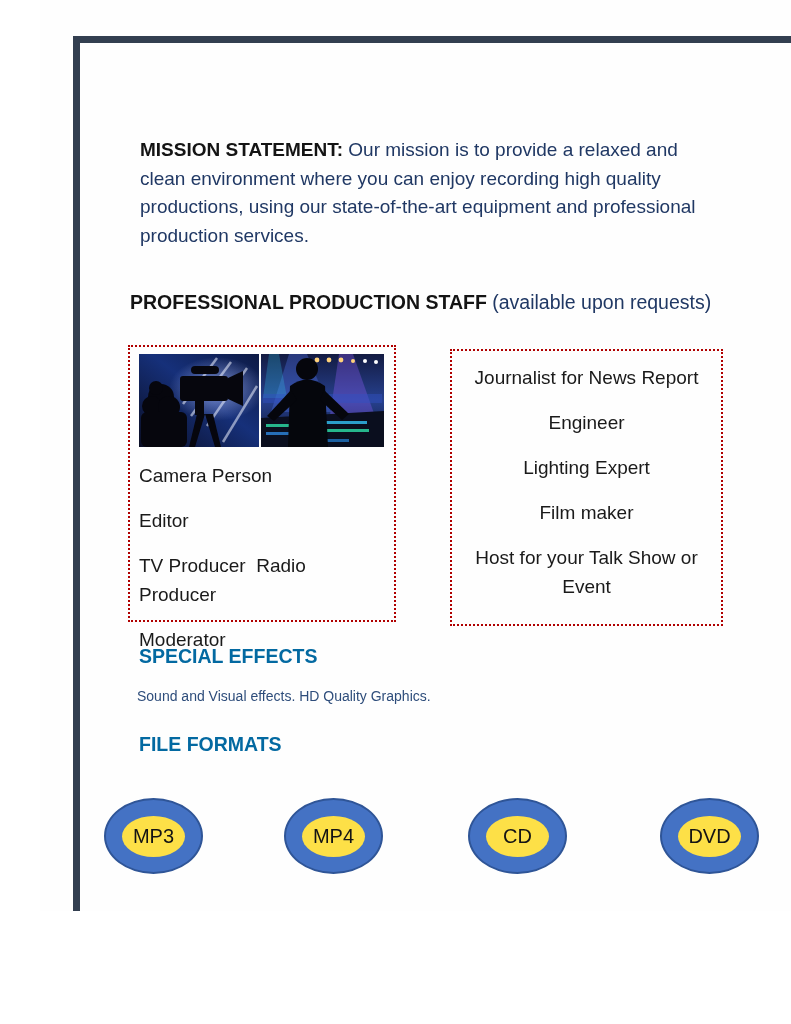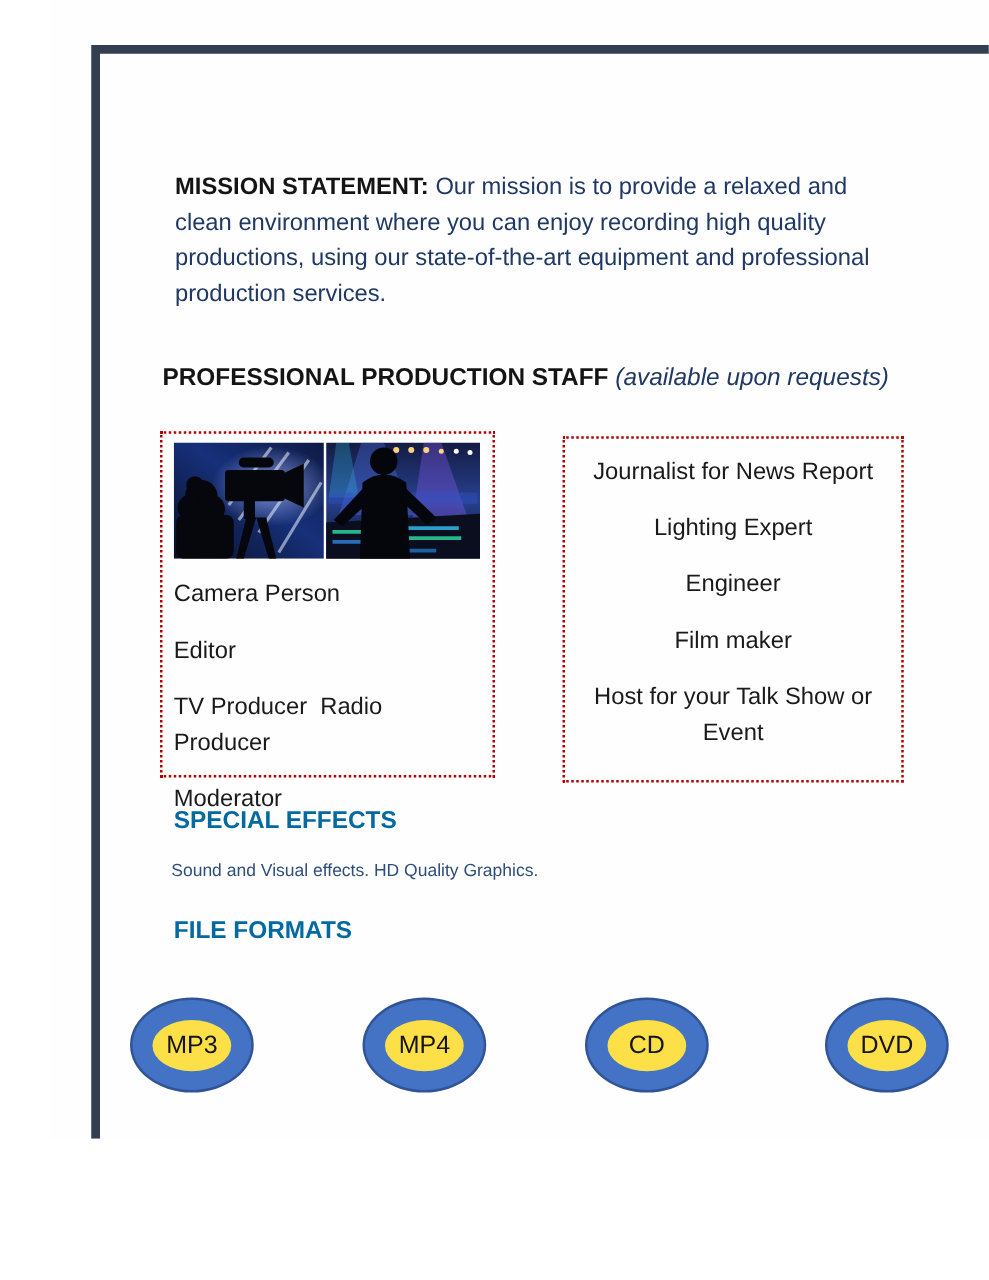--- a/index.html
+++ b/index.html
@@ -18,21 +18,21 @@
   .mission{
     position:absolute;left:100px;top:117px;width:585px;
     font-size:19px;line-height:28.5px;color:#203864;
   }
   .mission b{color:#141414;}
   .staff-heading{
     position:absolute;left:90px;top:291px;width:640px;
     font-size:19.5px;color:#141414;font-weight:bold;
   }
   .staff-heading .note{
-    font-weight:normal;font-style:italic;color:#203864;
+    font-weight:normal;color:#203864;
   }
   .dotted-box{
     position:absolute;box-sizing:border-box;
     border:2.5px dotted #B00000;
   }
   .box-left{left:88px;top:345px;width:268px;height:277px;padding:7px 9px;}
   .box-right{left:410px;top:349px;width:273px;height:277px;padding:12px 12px;text-align:center;}
   .photo{width:245px;height:93px;display:block;}
   .roles{margin-top:14px;}
   .box-right .roles{margin-top:0;}
@@ -54,21 +54,21 @@
     background:#4472C4;border:2px solid #2F5597;border-radius:50%;
     box-sizing:border-box;
     display:flex;align-items:center;justify-content:center;
   }
   .oval-inner{
     width:63px;height:41px;background:#fde047;border-radius:50%;
     display:flex;align-items:center;justify-content:center;
     font-size:20px;color:#141414;
   }
   .oval-1{left:64px;}
-  .oval-2{left:250px;}
+  .oval-2{left:244px;}
   .oval-3{left:428px;}
   .oval-4{left:620px;}
 </style>
 </head>
 <body>
 
 <div class="page">
   <div class="frame"></div>
 
   <p class="mission"><b>MISSION STATEMENT:</b> <span>Our mission is to provide a relaxed and clean environment where you can enjoy recording high quality productions, using our state-of-the-art equipment and professional production services.</span></p>
@@ -154,22 +154,22 @@
       <div class="role-item">Camera Person</div>
       <div class="role-item">Editor</div>
       <div class="role-item">TV Producer  Radio Producer</div>
       <div class="role-item">Moderator</div>
     </div>
   </div>
 
   <div class="dotted-box box-right">
     <div class="roles">
       <div class="role-item">Journalist for News Report</div>
+      <div class="role-item">Engineer</div>
       <div class="role-item">Lighting Expert</div>
-      <div class="role-item">Engineer</div>
       <div class="role-item">Film maker</div>
       <div class="role-item">Host for your Talk Show or Event</div>
     </div>
   </div>
 
   <div class="se-heading">SPECIAL EFFECTS</div>
   <div class="se-text">Sound and Visual effects. HD Quality Graphics.</div>
   <div class="ff-heading">FILE FORMATS</div>
 
   <div class="oval oval-1">

